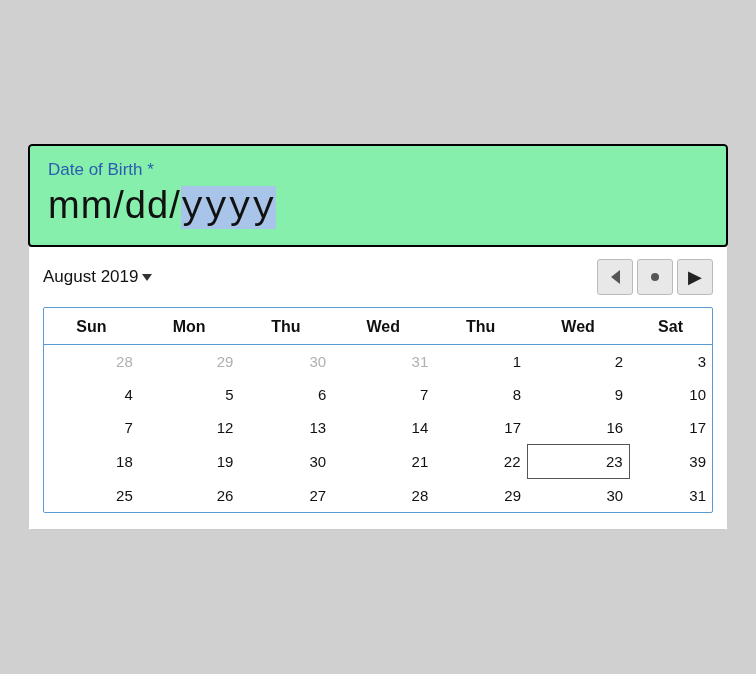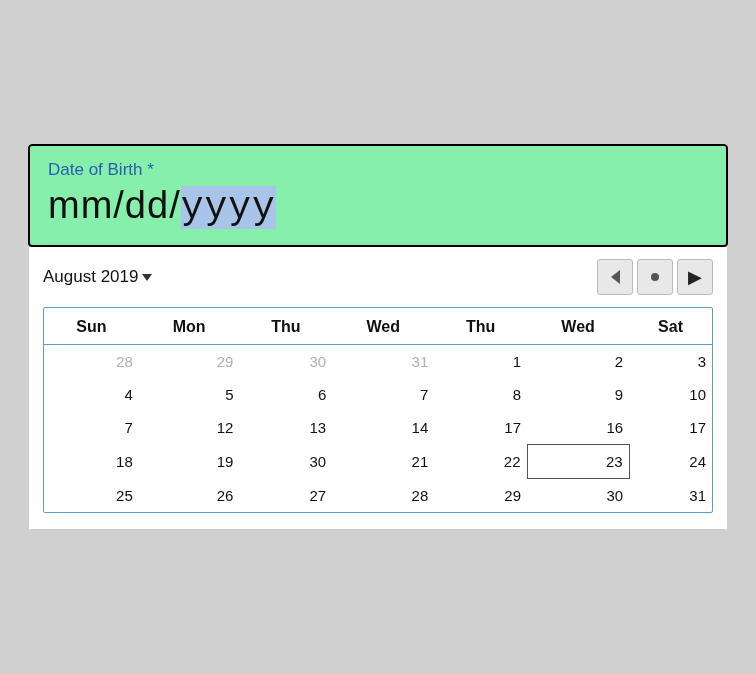--- a/index.html
+++ b/index.html
@@ -239,21 +239,21 @@
               <td>16</td>
               <td>17</td>
             </tr>
             <tr>
               <td>18</td>
               <td>19</td>
               <td>30</td>
               <td>21</td>
               <td>22</td>
               <td class="today">23</td>
-              <td>24</td>
+              <td>39</td>
             </tr>
             <tr>
               <td>25</td>
               <td>26</td>
               <td>27</td>
               <td>28</td>
               <td>29</td>
               <td>30</td>
               <td>31</td>
             </tr>

